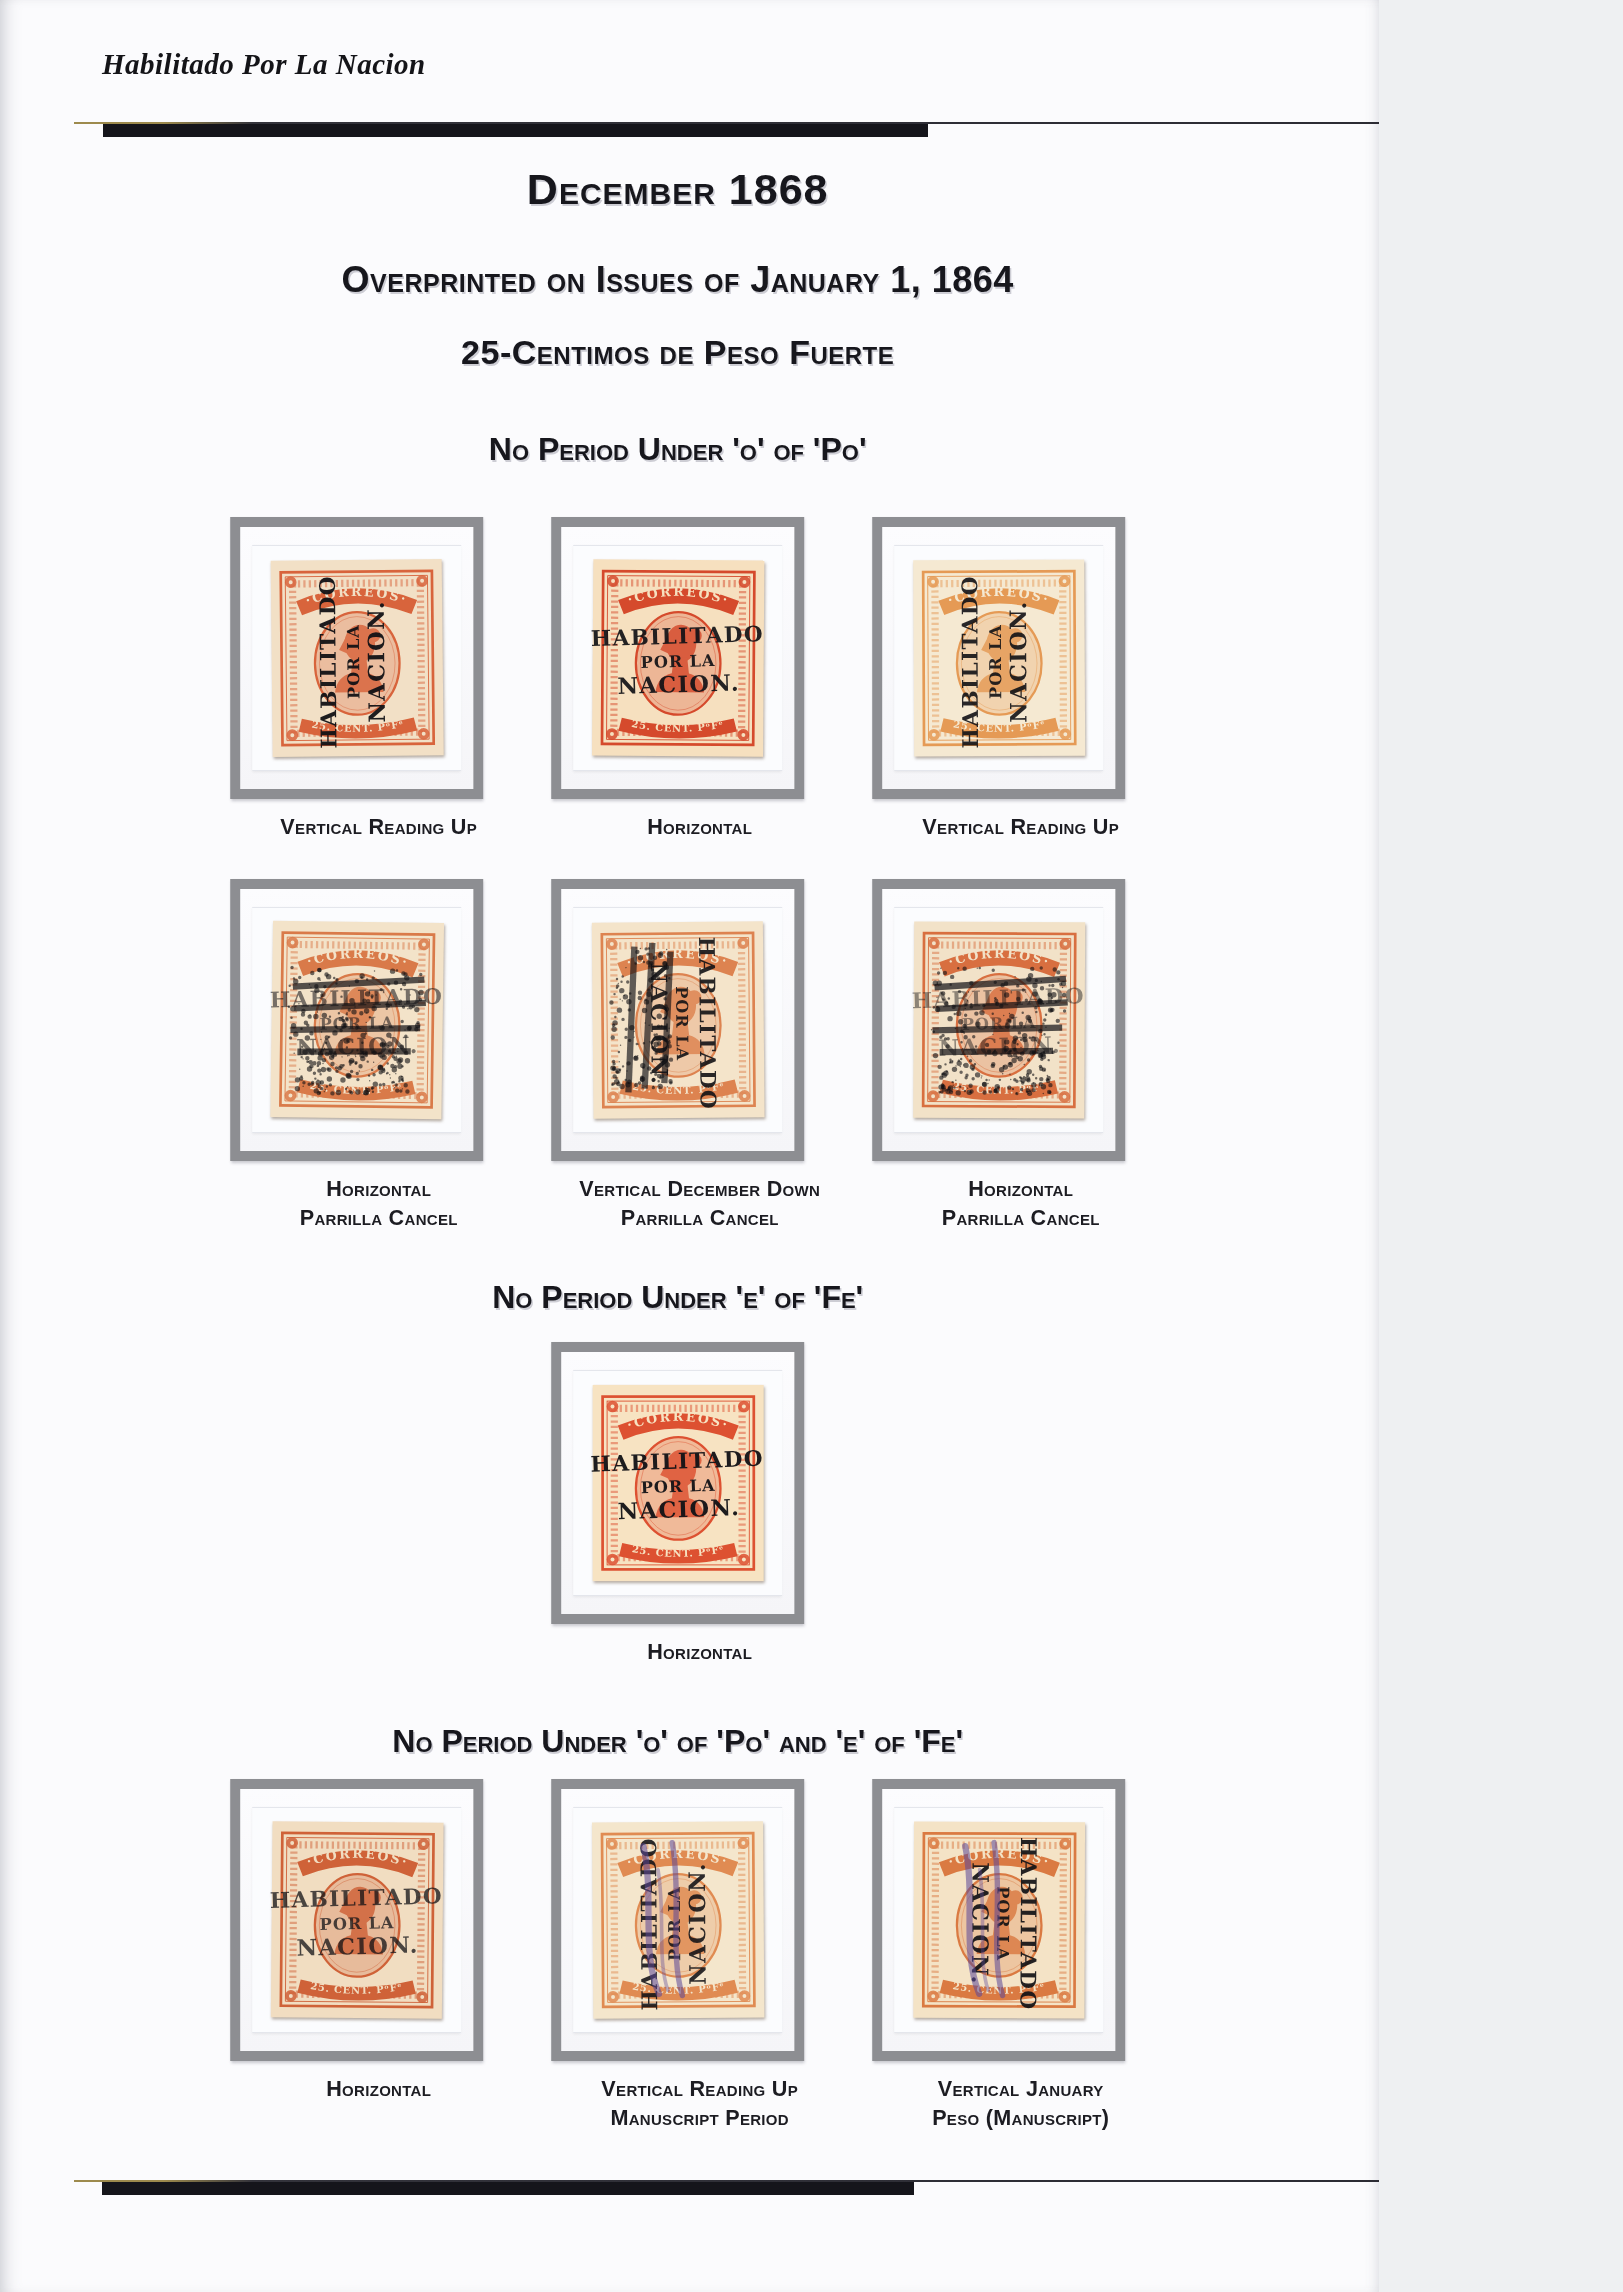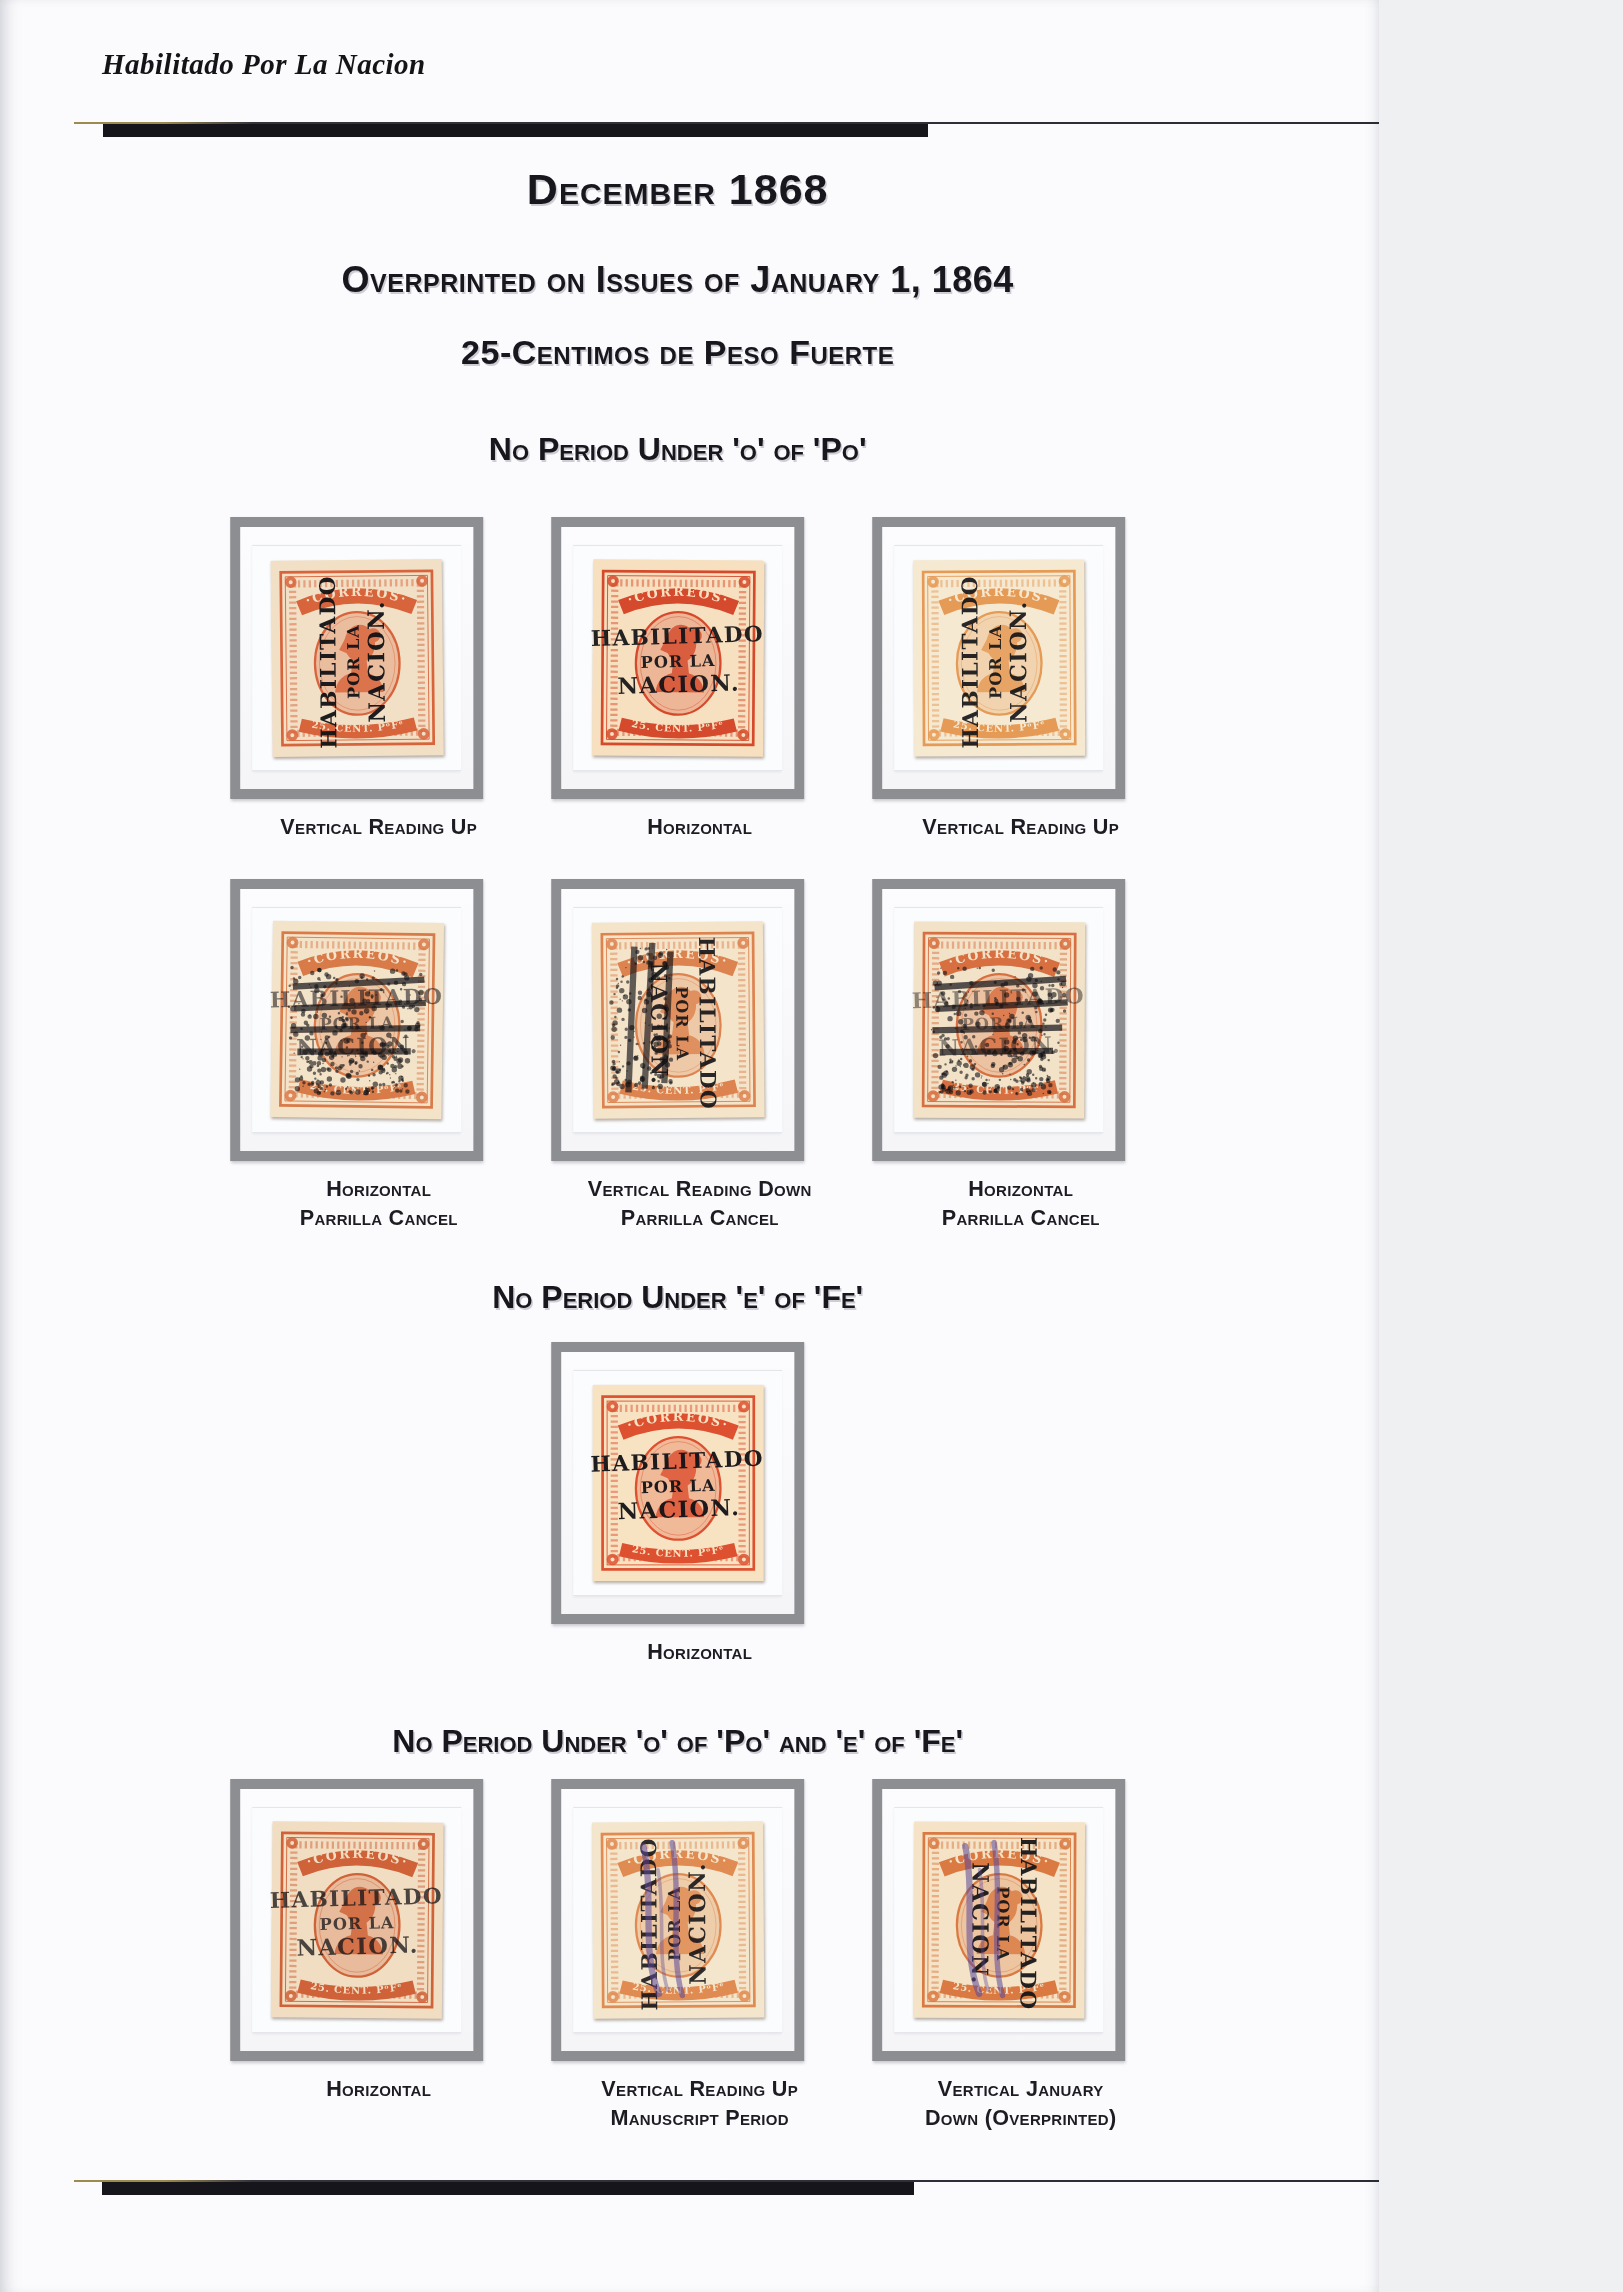--- a/index.html
+++ b/index.html
@@ -738,21 +738,21 @@
                     <circle cx="71.8" cy="190.9" r="1.9000000000000001" fill="#101014" opacity="0.60"></circle>
                     <circle cx="73.7" cy="65.1" r="3" fill="#101014" opacity="0.60"></circle>
                     <circle cx="41.1" cy="182.2" r="1.35" fill="#101014" opacity="0.60"></circle>
                     <circle cx="55.3" cy="39.9" r="2.45" fill="#101014" opacity="0.60"></circle>
                   </g>
   </g>
               </svg>
             </div>
           </div>
           <div class="caption">
-            <div>Vertical Reading Down</div>
+            <div>Vertical December Down</div>
             <div>Parrilla Cancel</div>
           </div>
         </div>
         <div class="cell">
           <div class="mount">
             <div class="mount-inner">
               <div class="glassine"></div>
               <svg class="stamp" width="180" height="210" viewBox="0 0 200 232">
   <g transform="rotate(0.3 100 116)">
     <rect x="5" y="7" width="190" height="218" fill="#f2e2c8"></rect>
@@ -1291,21 +1291,21 @@
       <path d="M62 34 C74 92 58 150 78 198" stroke-width="7"></path>
       <path d="M94 30 C104 94 90 152 104 200" stroke-width="6"></path>
       <path d="M78 60 C86 110 76 160 88 194" stroke-width="4" opacity="0.7"></path>
                   </g>
   </g>
               </svg>
             </div>
           </div>
           <div class="caption">
             <div>Vertical January</div>
-            <div>Down (Overprinted)</div>
+            <div>Peso (Manuscript)</div>
           </div>
         </div>
       </div>
     </div>
   <div class="rule rule-bottom">
     <i class="thin"></i>
     <i class="bar"></i>
   </div>
 </div>
 

